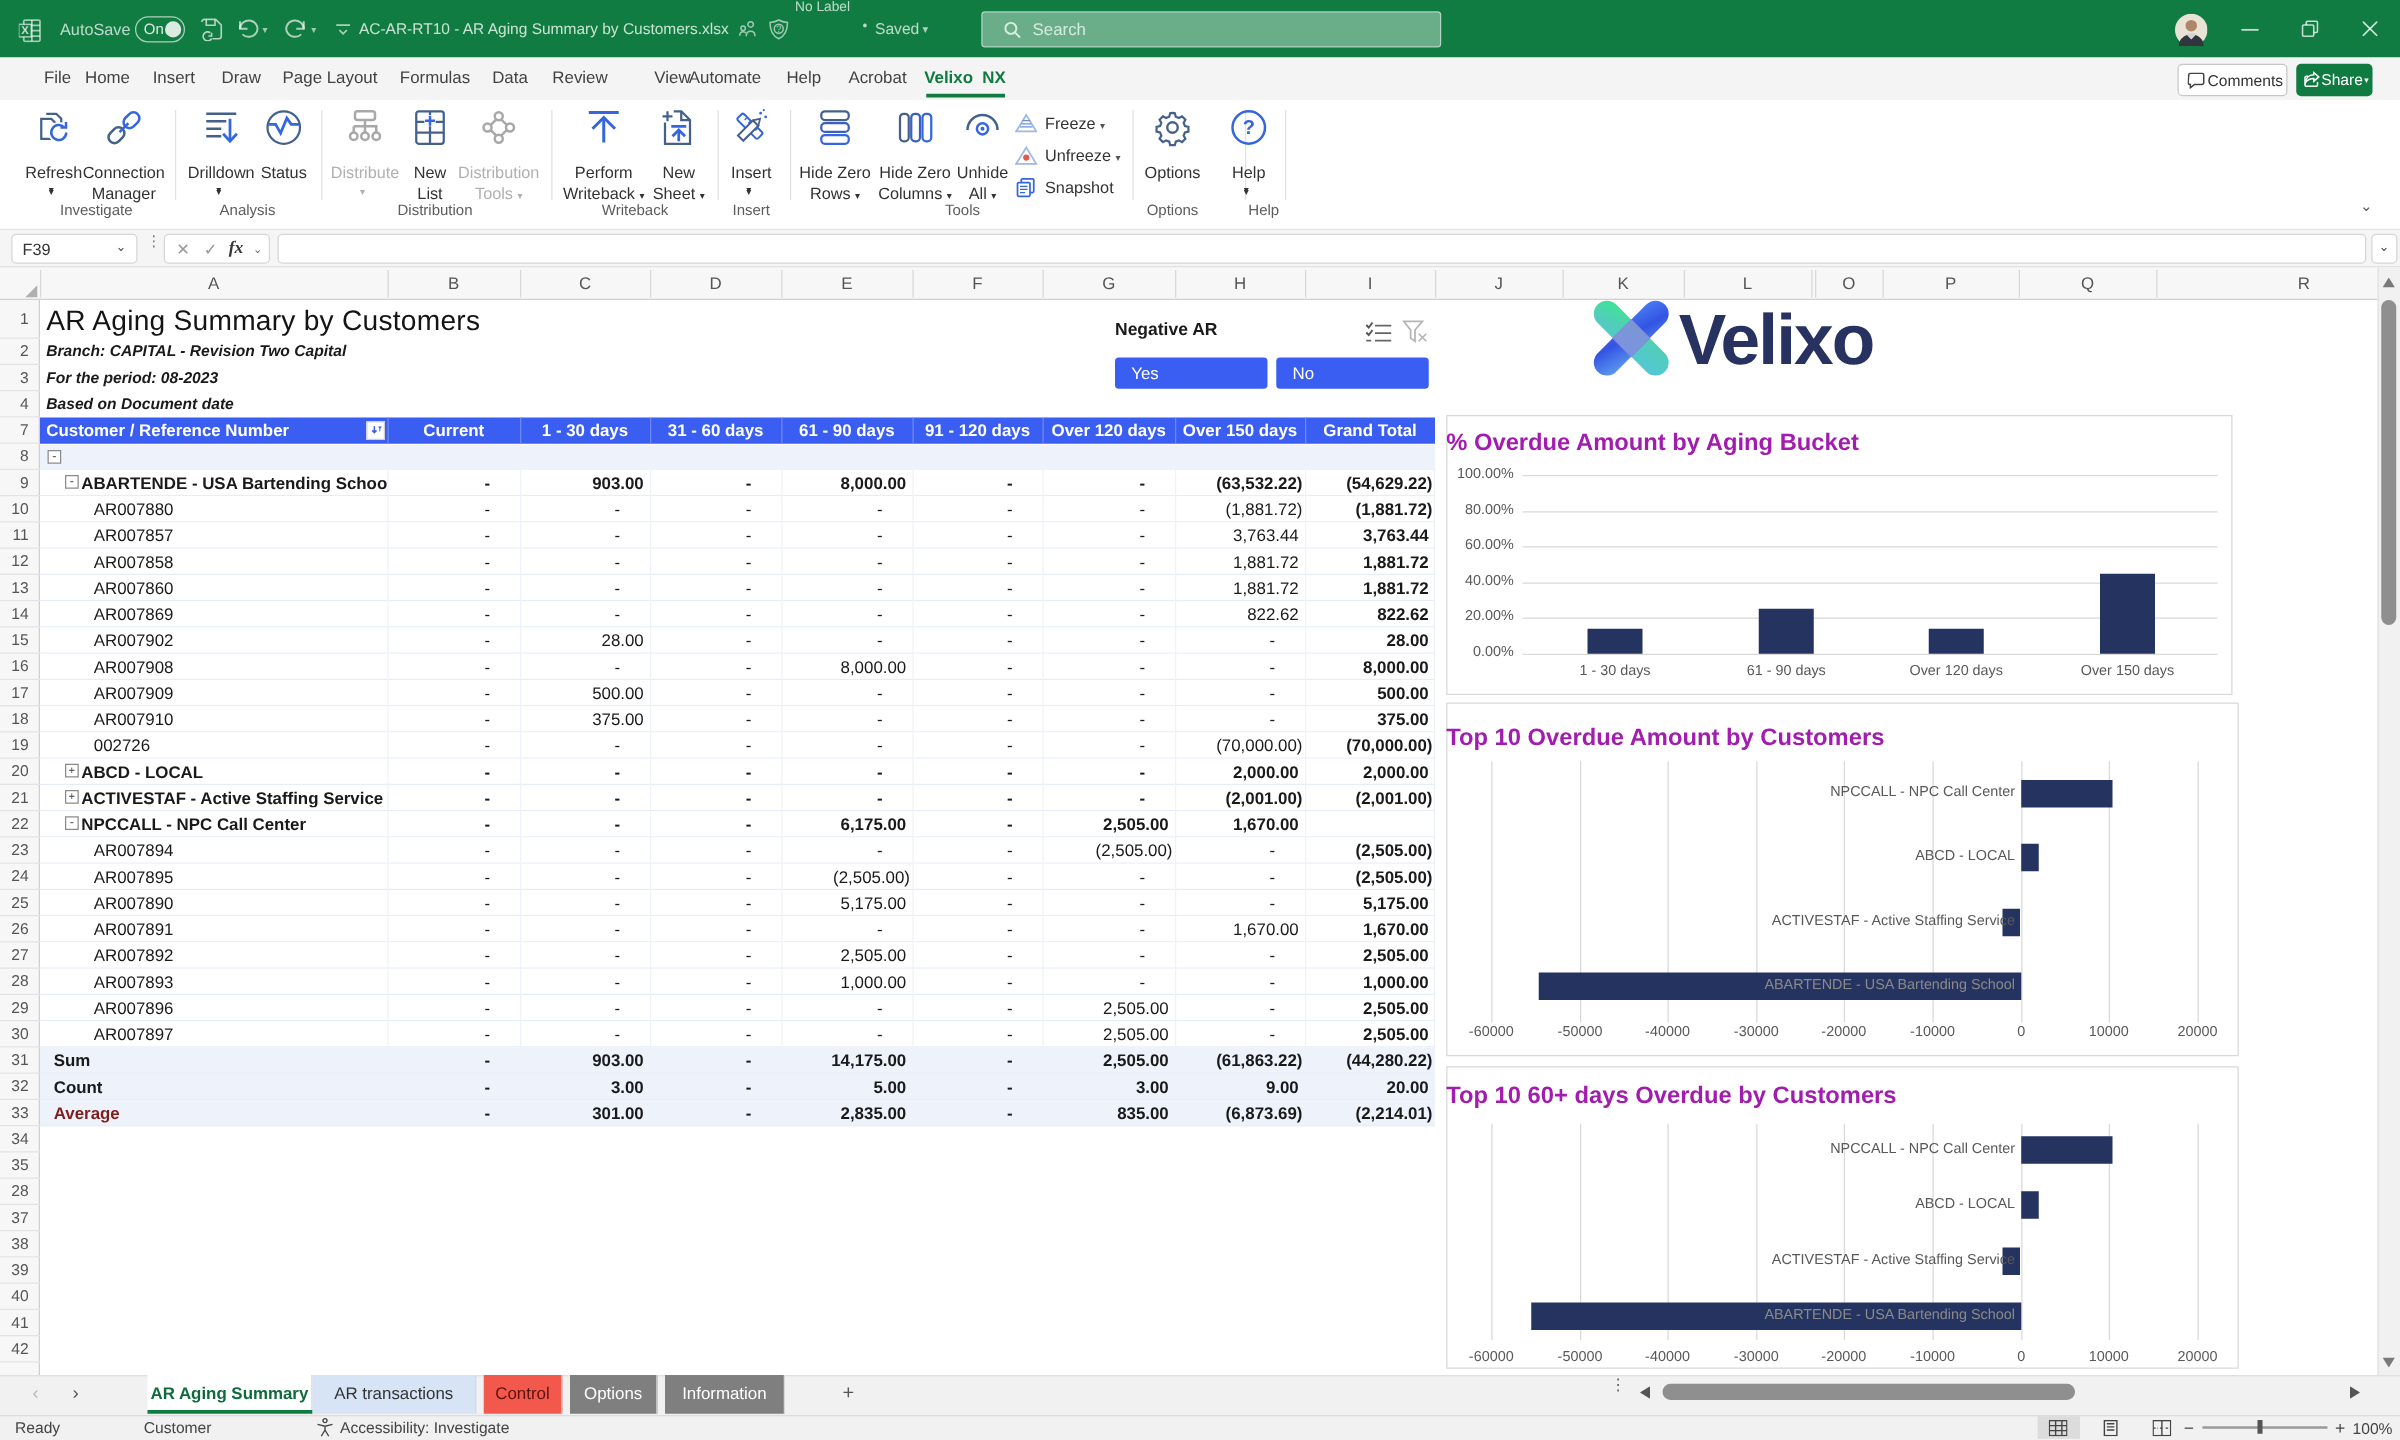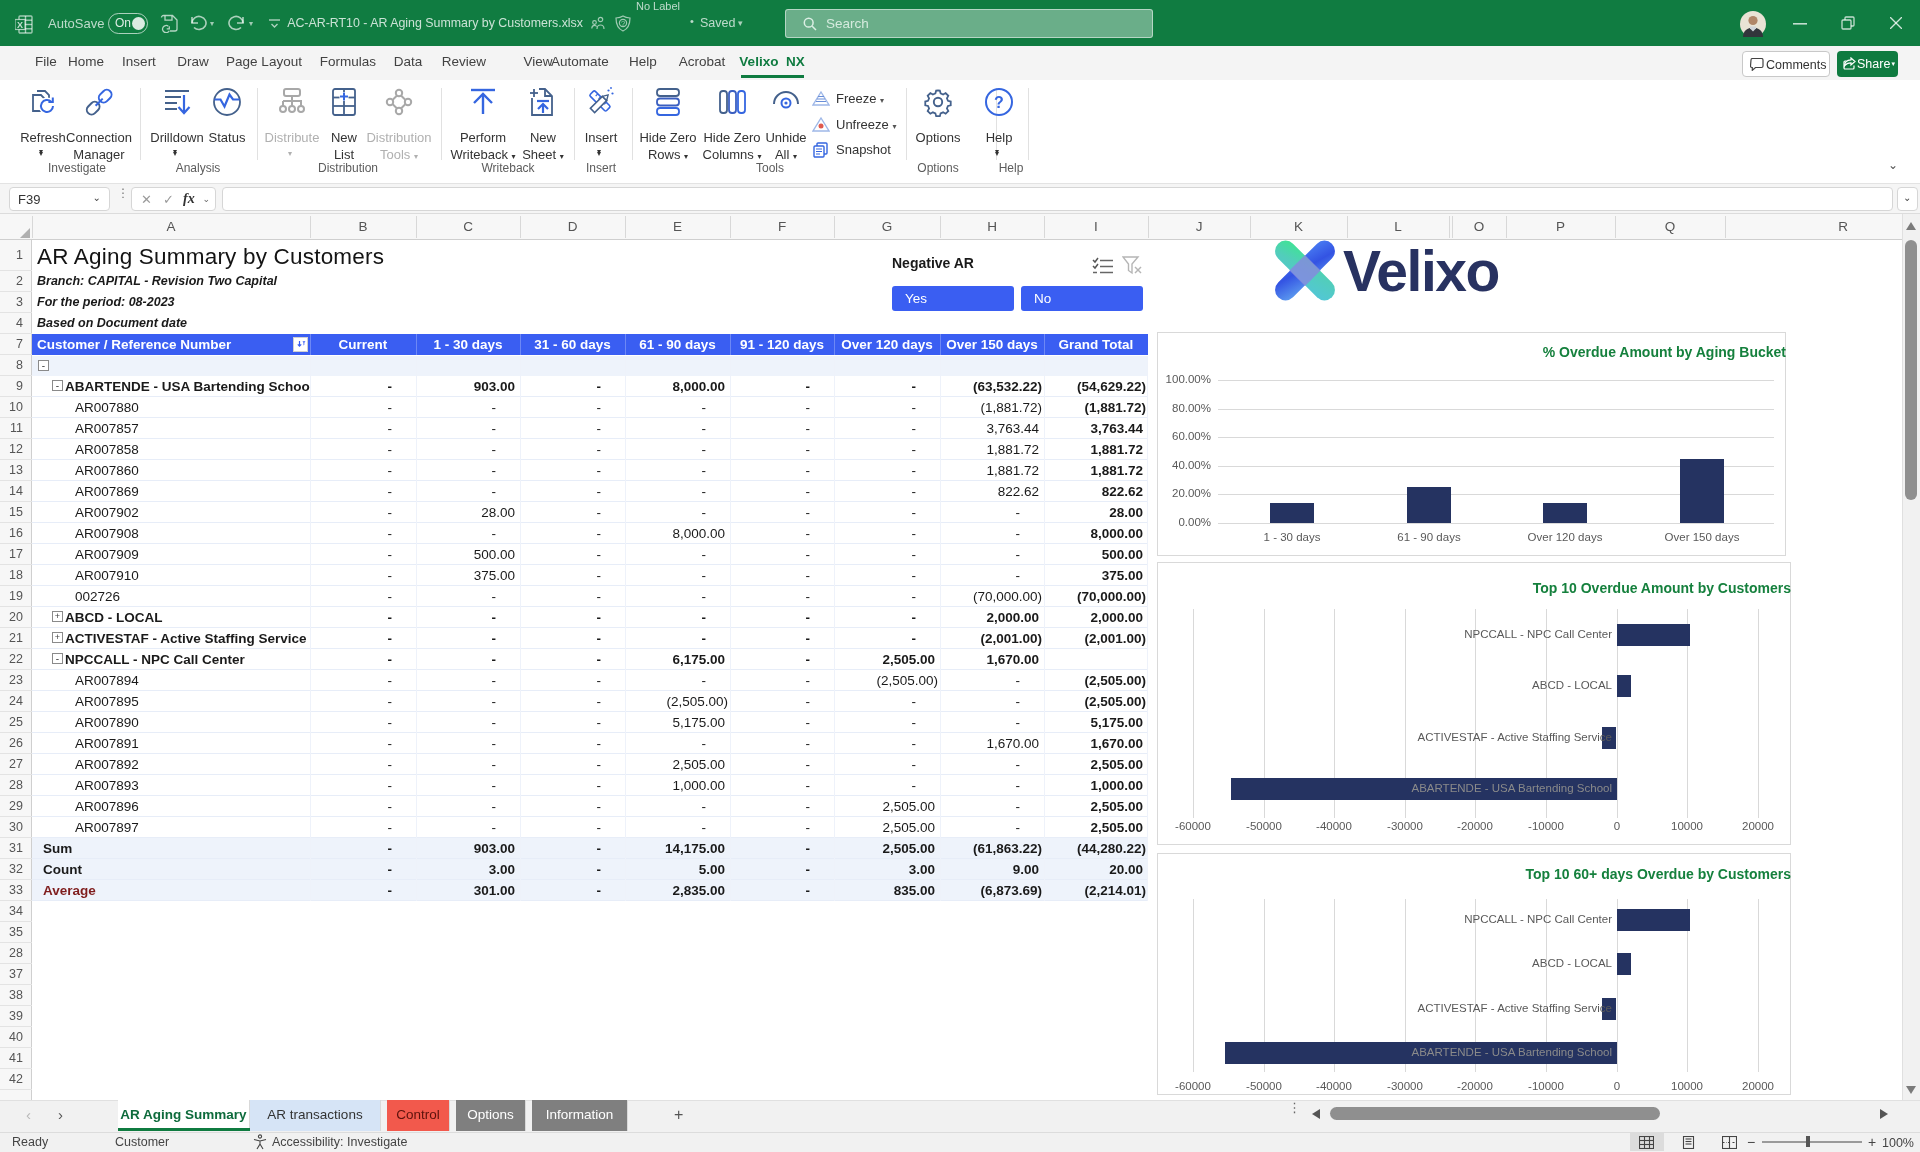--- a/index.html
+++ b/index.html
@@ -4,21 +4,21 @@
 html,body{width:1920px;height:1152px;overflow:hidden;}
 body{font-family:"Liberation Sans",sans-serif;position:relative;background:#fff;}
 .ab{position:absolute;}
 .tb-txt{color:rgba(255,255,255,0.72);font-size:13px;}
 .num{text-align:right;font-size:13.5px;color:#1a1a1a;}
 .b{font-weight:bold;}
 .glab{font-size:12px;color:#5c5c5c;text-align:center;}
 .rlab{font-size:13px;color:#333;text-align:center;line-height:16.5px;}
 .chev{font-size:8px;color:#555;}
 .gline{position:absolute;background:#d9d9d9;}
-.ctit{position:absolute;font-size:14px;font-weight:bold;color:#15803d;text-align:right;}
+.ctit{position:absolute;font-size:19px;font-weight:bold;color:#a21caf;text-align:left;}
 .axlab{position:absolute;font-size:11.5px;color:#595959;}
 .bar{position:absolute;background:#253361;}
 .sep{position:absolute;width:1px;background:#e1e1e1;top:88px;height:72px;}
 </style></head><body>
 <div class="ab" style="left:0;top:0;width:1920px;height:46px;background:#107c41;"></div>
 <svg class="ab" style="left:15px;top:15px" width="18" height="19" viewBox="0 0 18 19">
 <g stroke="rgba(255,255,255,0.6)" stroke-width="1.4" fill="none">
 <rect x="4" y="1" width="13" height="17" rx="1"></rect>
 <line x1="4" y1="5.2" x2="17" y2="5.2"></line>
       <line x1="4" y1="9.5" x2="17" y2="9.5"></line>

